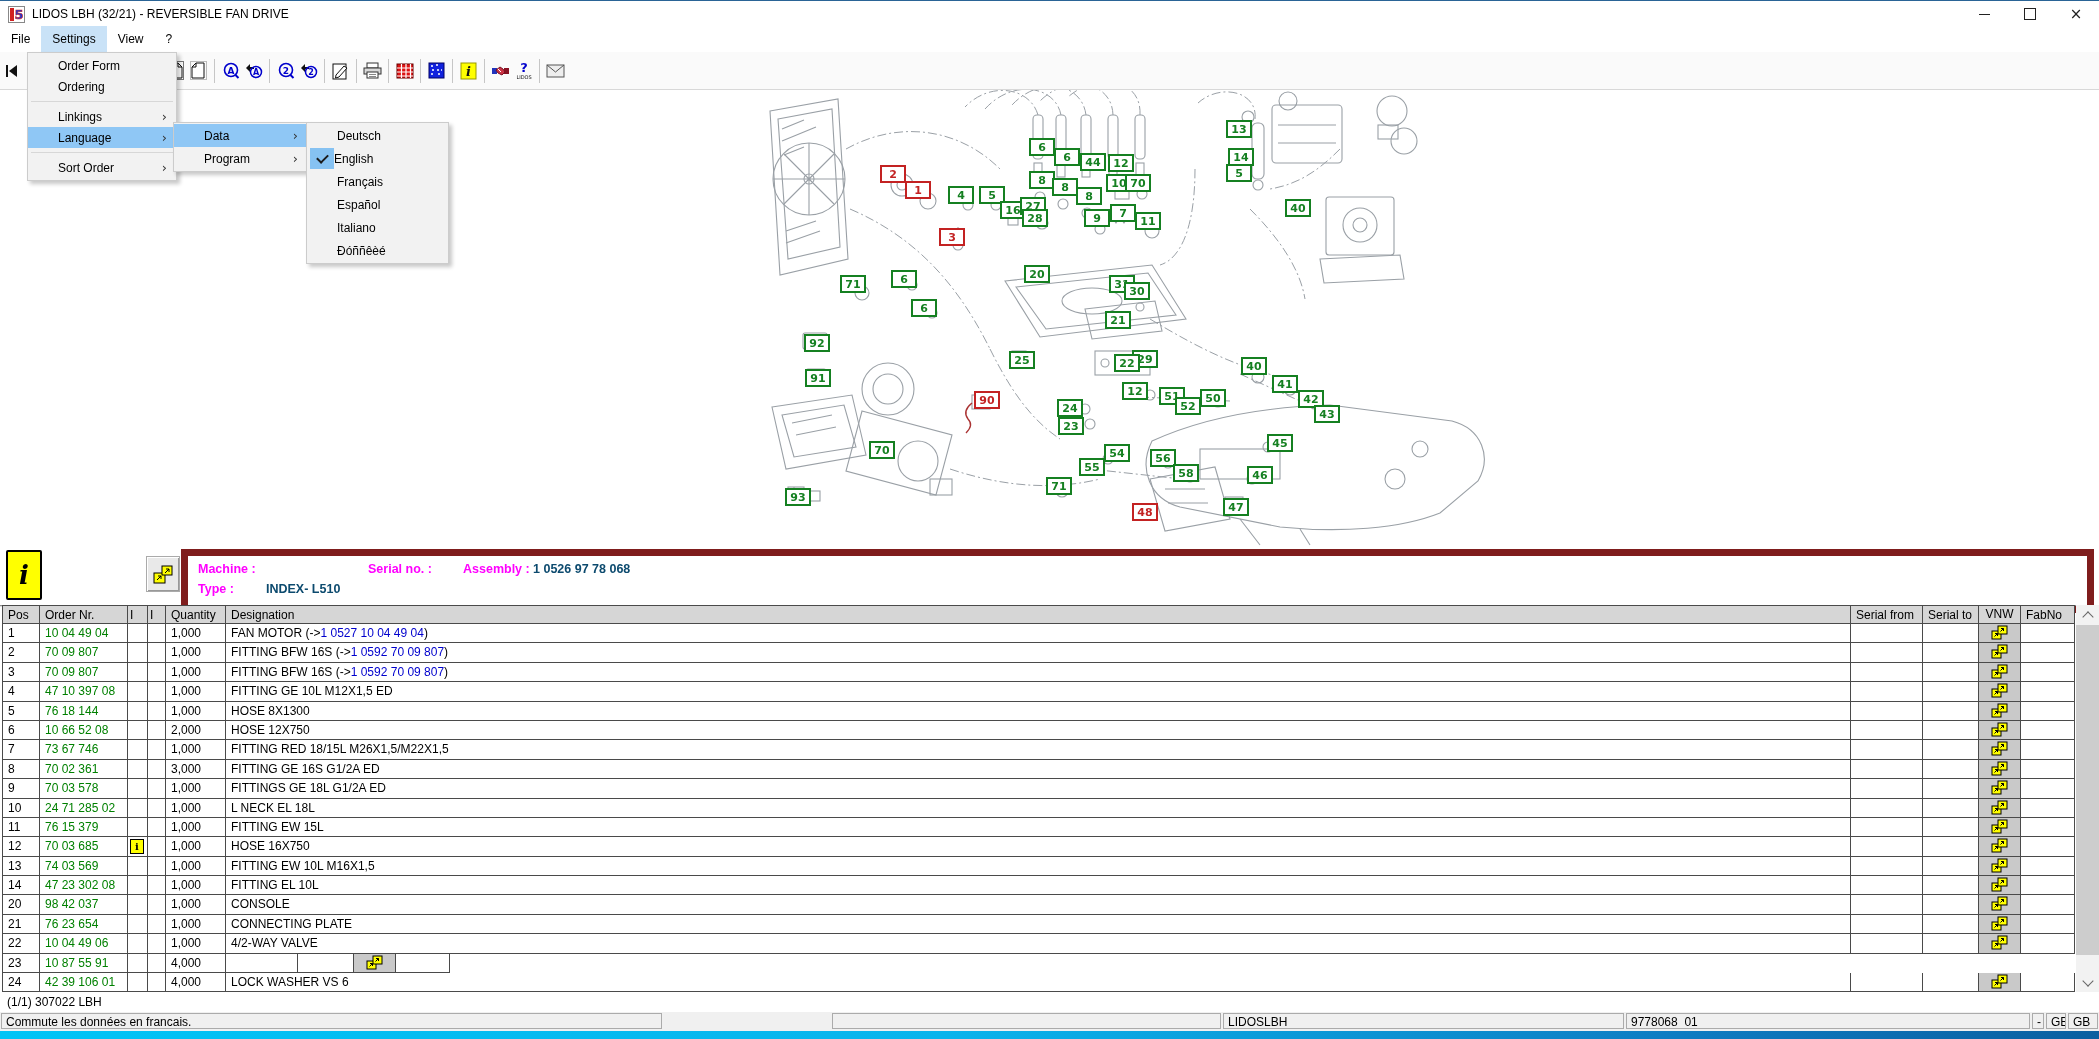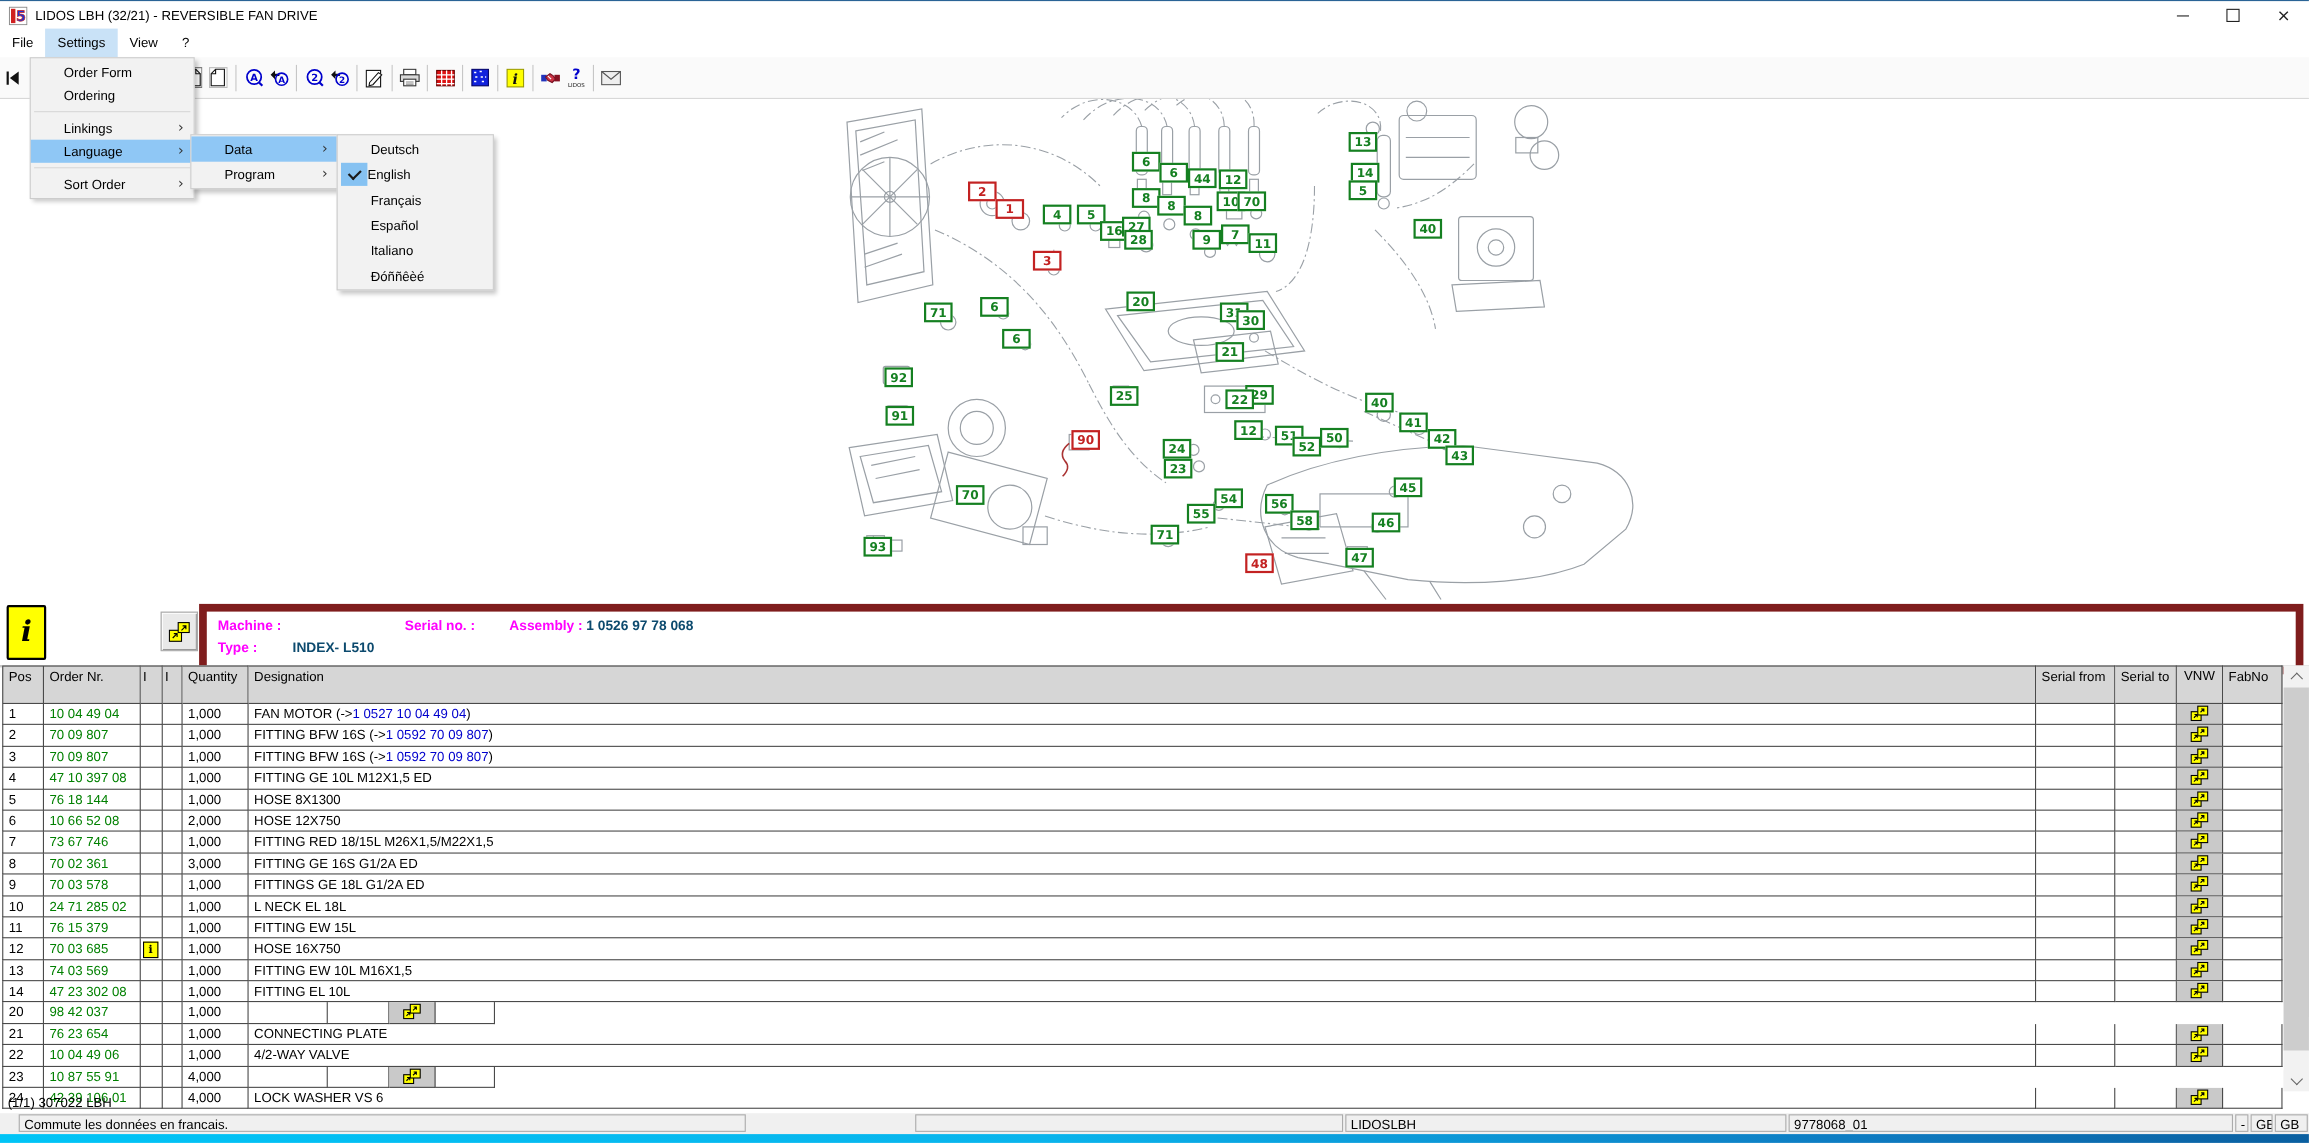--- a/index.html
+++ b/index.html
@@ -47,21 +47,21 @@
   .link-btn{position:absolute;left:146px;top:10px;width:32px;height:34px;border:1px solid #aaa;
            box-shadow:inset 1px 1px 0 #fff,inset -1px -1px 0 #999;background:#e9e9e9;
            display:flex;align-items:center;justify-content:center}
   .info-frame{position:absolute;left:181px;top:3px;right:5px;height:50px;border:7px solid #7f1d1d}
   .inf-lbl{position:absolute;color:#ff00ff;font-weight:bold;font-size:12.5px;white-space:nowrap}
   .inf-val{position:absolute;color:#0c4a6e;font-weight:bold;font-size:12.5px;white-space:nowrap}
 
   
   .table-wrap{position:absolute;top:605px;left:2px;width:2073px;z-index:4;font-size:12px}
   .thead,.tr{display:flex;box-sizing:border-box}
-  .thead{height:35px;background:#d6d6d6}
+  .thead{height:19px;background:#d6d6d6}
   .tr{height:19.4px;background:#fff}
   .th,.td{box-sizing:border-box;border-right:1px solid #4a4a4a;border-bottom:1px solid #4a4a4a;
           padding:2px 0 0 5px;overflow:hidden;white-space:nowrap}
   .th{border-top:1px solid #4a4a4a;background:#d6d6d6}
   .th:first-child,.td:first-child{border-left:1px solid #4a4a4a}
   .c-pos{width:38px;flex:none}
   .c-order{width:88px;flex:none}
   .c-i1{width:20px;flex:none;padding-left:2px}
   .c-i2{width:18px;flex:none;padding-left:2px}
   .c-qty{width:60px;flex:none}
@@ -762,20 +762,21 @@
           </svg>
         </div>
         <div class="td c-fabno"></div>
       </div>
       <div class="tr">
         <div class="td c-pos">20</div>
         <div class="td c-order green">98 42 037</div>
         <div class="td c-i1"></div>
         <div class="td c-i2"></div>
         <div class="td c-qty">1,000</div>
+        <div class="td c-desc"><span>CONSOLE</span></div>
         <div class="td c-sfrom"></div>
         <div class="td c-sto"></div>
         <div class="td c-vnw">
           <svg width="17" height="15" viewBox="0 0 17 15">
             <rect x="1" y="6" width="9" height="8" fill="#ffff00" stroke="#000"></rect>
             <path d="M3.5 11.5l3-3 M6.5 11v-2.5H4" stroke="#000" fill="none"></path>
             <rect x="7" y="1" width="9" height="8" fill="#ffff00" stroke="#000"></rect>
             <path d="M9.5 6.5l3-3 M12.5 6V3.5H10" stroke="#000" fill="none"></path>
           </svg>
         </div>
@@ -865,21 +866,21 @@
     </div>
   <div class="sb-thumb"></div>
   <div class="sb-btn sb-down">
       <i class="chev"></i>
     </div>
 </div>
 
 <div class="page-info">(1/1) 307022 LBH</div>
 
 <div class="statusbar">
-  <div class="seg" style="left:17px;width:661px">Commute les données en francais.</div>
+  <div class="seg" style="left:1px;width:661px">Commute les données en francais.</div>
   <div class="seg" style="left:832px;width:389px"></div>
   <div class="seg" style="left:1223px;width:401px">LIDOSLBH</div>
   <div class="seg" style="left:1626px;width:404px">9778068_01</div>
   <div class="seg" style="left:2032px;width:12px">-</div>
   <div class="seg" style="left:2046px;width:20px">GB</div>
   <div class="seg" style="left:2068px;width:30px">GB</div>
 </div>
 <div class="taskbar-strip"></div>
 
 <div class="menu" id="settings-menu">

